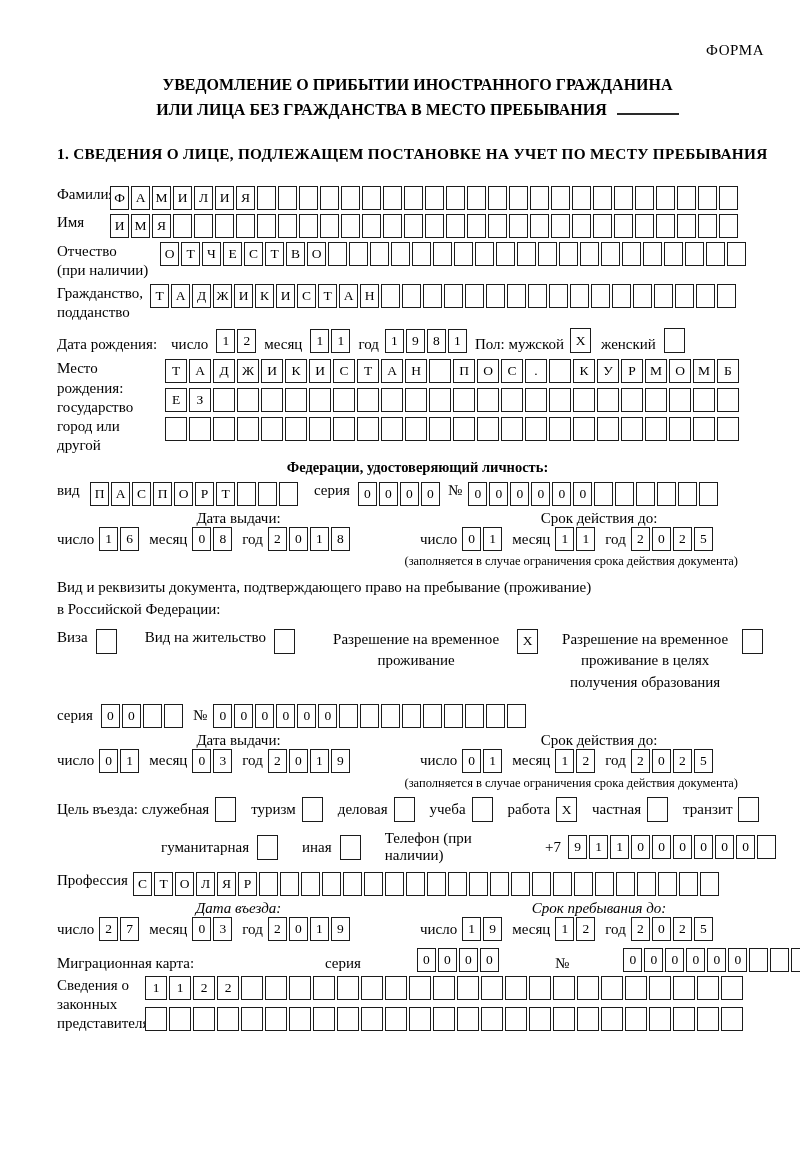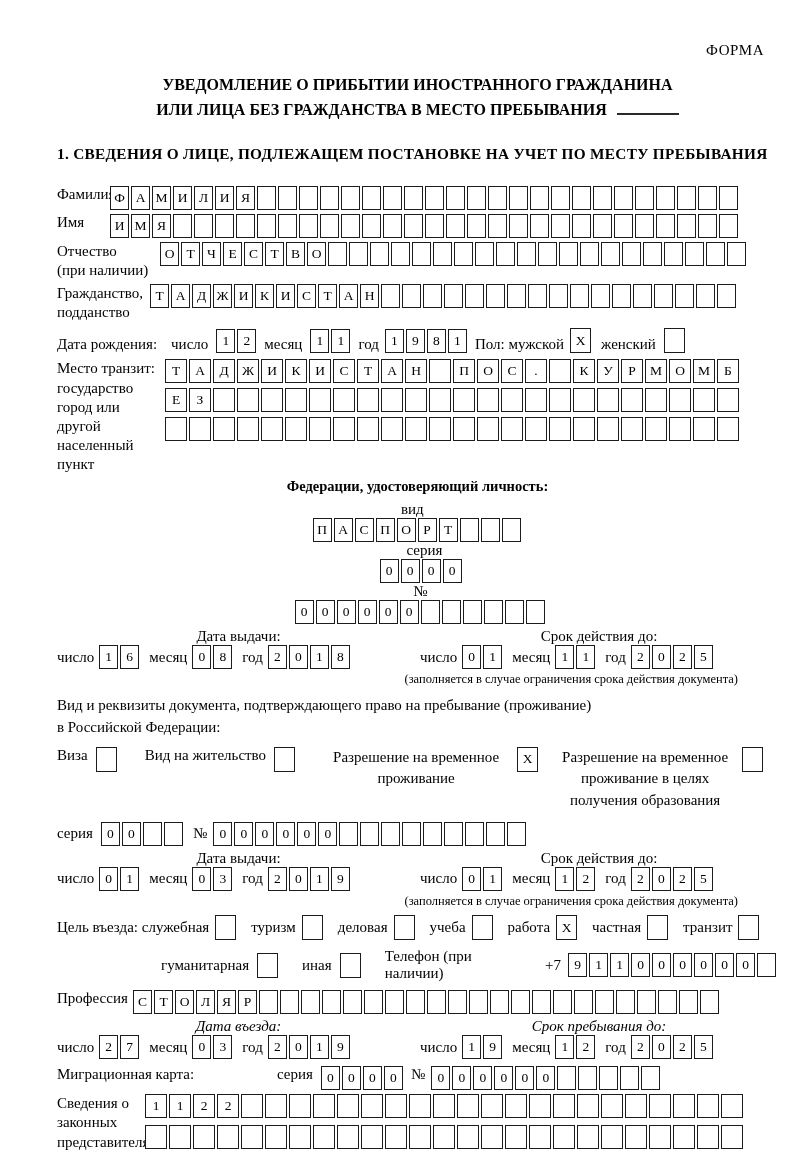--- a/index.html
+++ b/index.html
@@ -248,24 +248,23 @@
           <span class="cell">X</span>
         </span>
       <span class="lbl gap8">женский</span>
       <span class="cells cb gap8">
           <span class="cell"></span>
         </span>
     </div>
 
     <div class="row" style="margin-top:6px;">
       <div class="lblcol w108">
-        <div>Место транзит:</div>
+        <div>Место рождения:</div>
         <div>государство</div>
         <div>город или другой</div>
-        <div>населенный пункт</div>
       </div>
       <div class="stackrows">
         <div class="row">
             <div class="cells w20">
               <span class="cell">Т</span>
               <span class="cell">А</span>
               <span class="cell">Д</span>
               <span class="cell">Ж</span>
               <span class="cell">И</span>
               <span class="cell">К</span>
@@ -343,21 +342,21 @@
               <span class="cell"></span>
               <span class="cell"></span>
               <span class="cell"></span>
             </div>
           </div>
       </div>
     </div>
 
     <div class="center-bold">Федерации, удостоверяющий личность:</div>
 
-    <div class="row" style="align-items:center;flex-direction:column;">
+    <div class="row" style="">
       <span class="lbl" style="width:33px;">вид</span>
       <span class="cells">
           <span class="cell">П</span>
           <span class="cell">А</span>
           <span class="cell">С</span>
           <span class="cell">П</span>
           <span class="cell">О</span>
           <span class="cell">Р</span>
           <span class="cell">Т</span>
           <span class="cell"></span>
@@ -675,21 +674,21 @@
         <span class="lbl">год</span>
         <span class="cells">
             <span class="cell">2</span>
             <span class="cell">0</span>
             <span class="cell">2</span>
             <span class="cell">5</span>
           </span>
       </div>
     </div>
 
-    <div class="row" style="align-items:flex-start;margin-top:7px;">
+    <div class="row" style="align-items:flex-end;margin-top:7px;gap:48px;">
       <span class="lbl w220">Миграционная карта:</span>
       <span class="lbl">серия</span>
       <span class="cells gap8">
           <span class="cell">0</span>
           <span class="cell">0</span>
           <span class="cell">0</span>
           <span class="cell">0</span>
         </span>
       <span class="lbl gap6">№</span>
       <span class="cells gap6">

